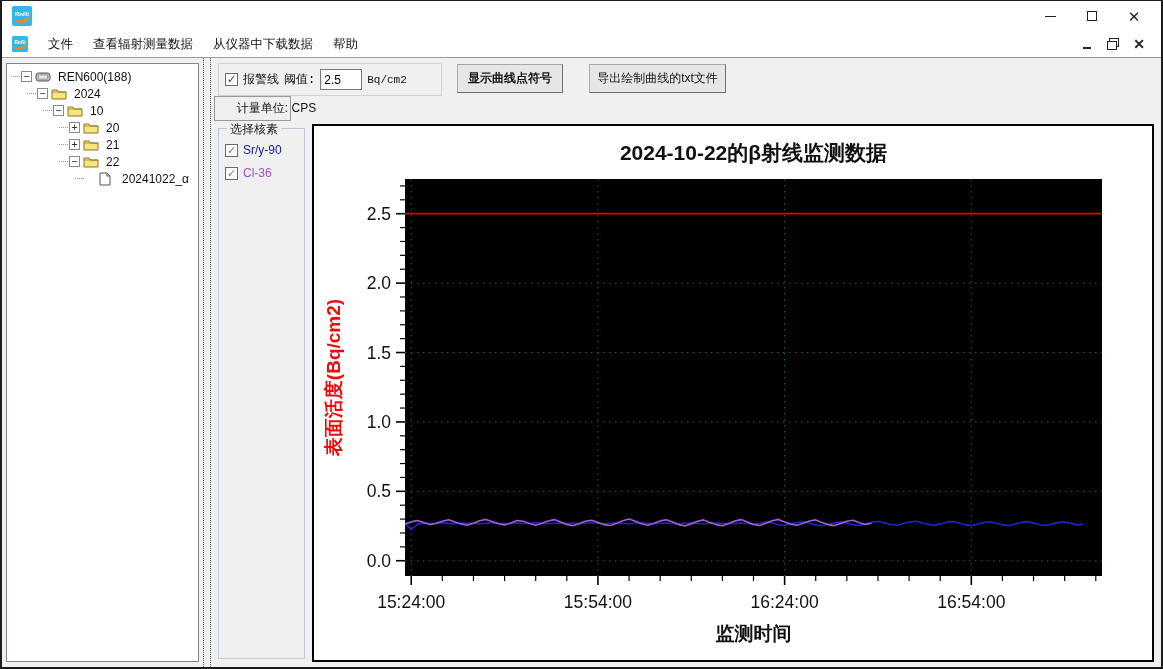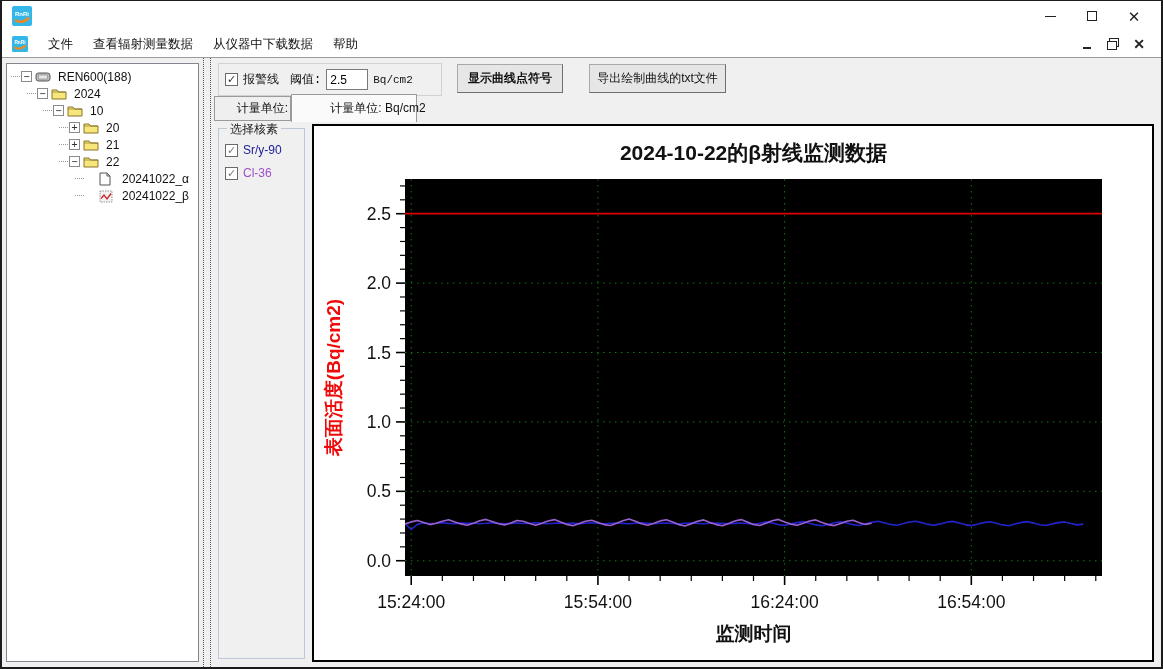--- a/index.html
+++ b/index.html
@@ -196,48 +196,36 @@
           <span class="tree-stub"></span>
           <span style="width: 14px; flex: 0 0 auto;"></span>
           <span class="tree-ico">
             <svg width="12" height="14" viewBox="0 0 12 14">
               <path d="M1 1 L8 1 L11 4 L11 13 L1 13 Z" fill="#fff" stroke="#555"></path>
               <path d="M8 1 L8 4 L11 4" fill="none" stroke="#555"></path>
             </svg>
           </span>
           <span class="tree-label">20241022_α</span>
         </div>
-        <div class="tree-row" style="padding-left: 68px;">
-          <span class="tree-stub"></span>
-          <span style="width: 14px; flex: 0 0 auto;"></span>
-          <span class="tree-ico">
-            <svg width="14" height="14" viewBox="0 0 14 14">
-              <rect x="1" y="2" width="12" height="11" fill="#f2f2f2" stroke="#999" stroke-dasharray="1.5 1"></rect>
-              <polyline points="2,9.5 5,6 8,10 12,4.5" fill="none" stroke="#cc2222" stroke-width="1.3"></polyline>
-            </svg>
-          </span>
-          <span class="tree-label">20241022_β</span>
-        </div>
       </div>
 
     <div class="splitter"></div>
 
     <div class="alarm-group">
       <span class="checkbox">✓</span>
       <span class="lbl12">报警线</span>
-      <span class="lbl12" style="margin-left:6px;">阈值:</span>
+      <span class="lbl12" style="">阈值:</span>
       <input class="threshold-input" value="2.5" style="">
       <span class="unit">Bq/cm2</span>
     </div>
 
     <button class="tool-btn" style="left:455px; width:106px;font-weight:bold;">显示曲线点符号</button>
     <button class="tool-btn" style="left:587px; width:137px;">导出绘制曲线的txt文件</button>
 
     <div class="tab" style="left:212px; width:77px;">计量单位: CPS</div>
-    <div class="tab active" style="left:289px; width:126px;">计量单位: Bq/cm2</div>
 
     <div class="nuclide-group">
       <span class="nuclide-title">选择核素</span>
       <div class="nuclide-list" id="nuclide-list">
           <div class="nuclide-row">
             <span class="checkbox" style="color: rgb(119, 119, 119);">✓</span>
             <span style="color: rgb(26, 26, 153);">Sr/y-90</span>
           </div>
           <div class="nuclide-row">
             <span class="checkbox" style="color: rgb(119, 119, 119);">✓</span>

